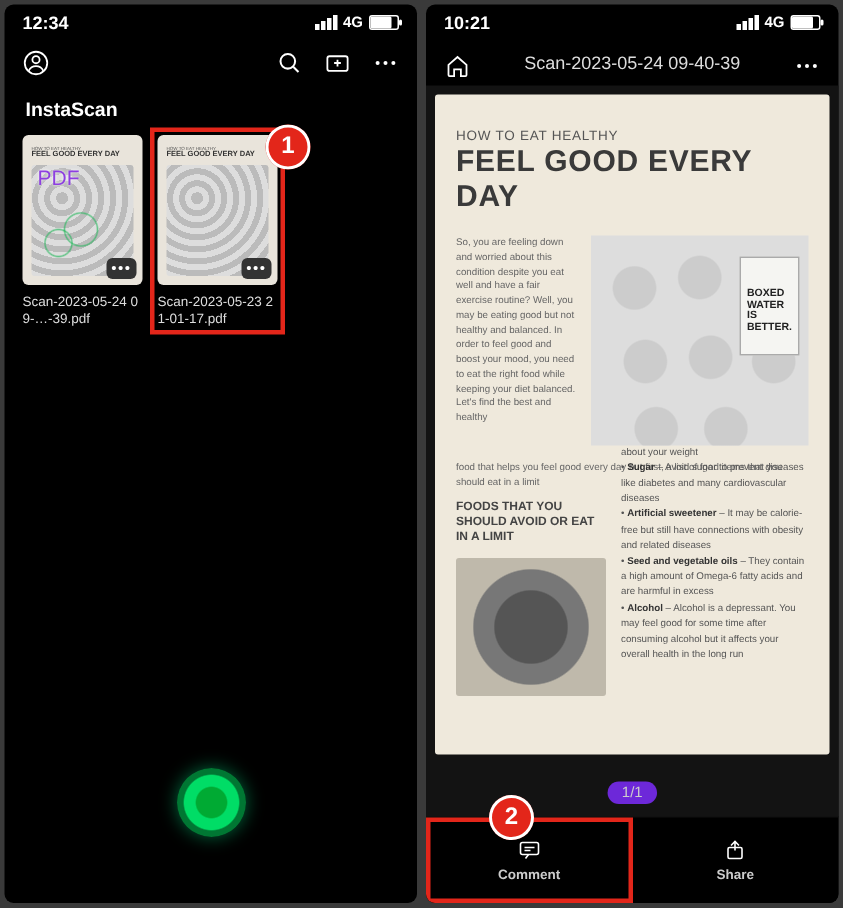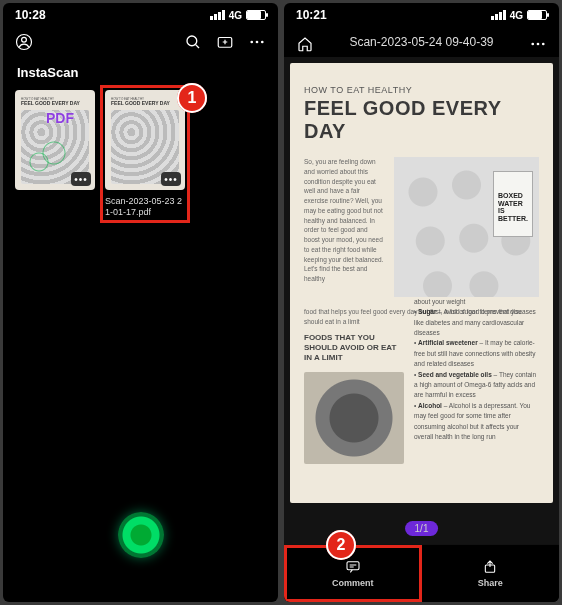--- a/index.html
+++ b/index.html
@@ -75,23 +75,22 @@
     position:relative;
     overflow:hidden;
     display:flex; flex-direction:column;
     padding:6px;
   }
   .doc-thumb .mini-title { font-size:5px; color:#333; font-weight:700; line-height:1; }
   .doc-thumb .mini-sub { font-size:3px; color:#555; margin-top:1px;}
   .doc-thumb .mini-img { flex:1; margin-top:4px; background: repeating-radial-gradient(circle at 30% 30%, #bbb 0 4px, #ddd 4px 8px); border-radius:2px; }
   .pdf-badge {
     position:absolute; top:20px; left:10px;
-    color:#8d3fe0; font-size:14px; font-weight:700;
+    color:#8d3fe0; font-size:14px; font-weight:400;
     text-shadow:0 0 2px #fff;
-    margin-left:21px;
   }
   .scribble {
     position:absolute; top:45px; left:6px; width:60px; height:45px;
     background:
       radial-gradient(circle at 30% 60%, transparent 8px, rgba(20,180,80,0.6) 9px, transparent 10px),
       radial-gradient(circle at 55% 40%, transparent 10px, rgba(20,180,80,0.6) 11px, transparent 12px);
   }
   .doc-menu {
     position:absolute; right:4px; bottom:4px;
     background:#333; color:#fff; border-radius:4px;
@@ -206,21 +205,21 @@
   .tab .tico { width:18px; height:16px; }
 
   svg { display:block; }
 </style>
 </head>
 <body>
 
 <div class="phone">
 
   <div class="status-bar">
-    <div class="status-left">10:28</div>
+    <div class="status-left">12:34</div>
     <div class="status-right">
       <div class="signal-dots">
           <span></span>
           <span></span>
           <span></span>
           <span></span>
         </div>
       <span>4G</span>
       <div class="battery">
           <div class="battery-fill"></div>
@@ -265,20 +264,21 @@
 
     <div class="doc-card">
       <div class="doc-thumb">
         <div class="mini-sub">HOW TO EAT HEALTHY</div>
         <div class="mini-title">FEEL GOOD EVERY DAY</div>
         <div class="mini-img"></div>
         <div class="pdf-badge">PDF</div>
         <div class="scribble"></div>
         <div class="doc-menu">•••</div>
       </div>
+      <div class="doc-caption">Scan-2023-05-24 09-…-39.pdf</div>
     </div>
 
     <div class="doc-card highlighted">
       <div class="doc-thumb">
         <div class="mini-sub">HOW TO EAT HEALTHY</div>
         <div class="mini-title">FEEL GOOD EVERY DAY</div>
         <div class="mini-img"></div>
         <div class="doc-menu">•••</div>
       </div>
       <div class="doc-caption">Scan-2023-05-23 21-01-17.pdf</div>

